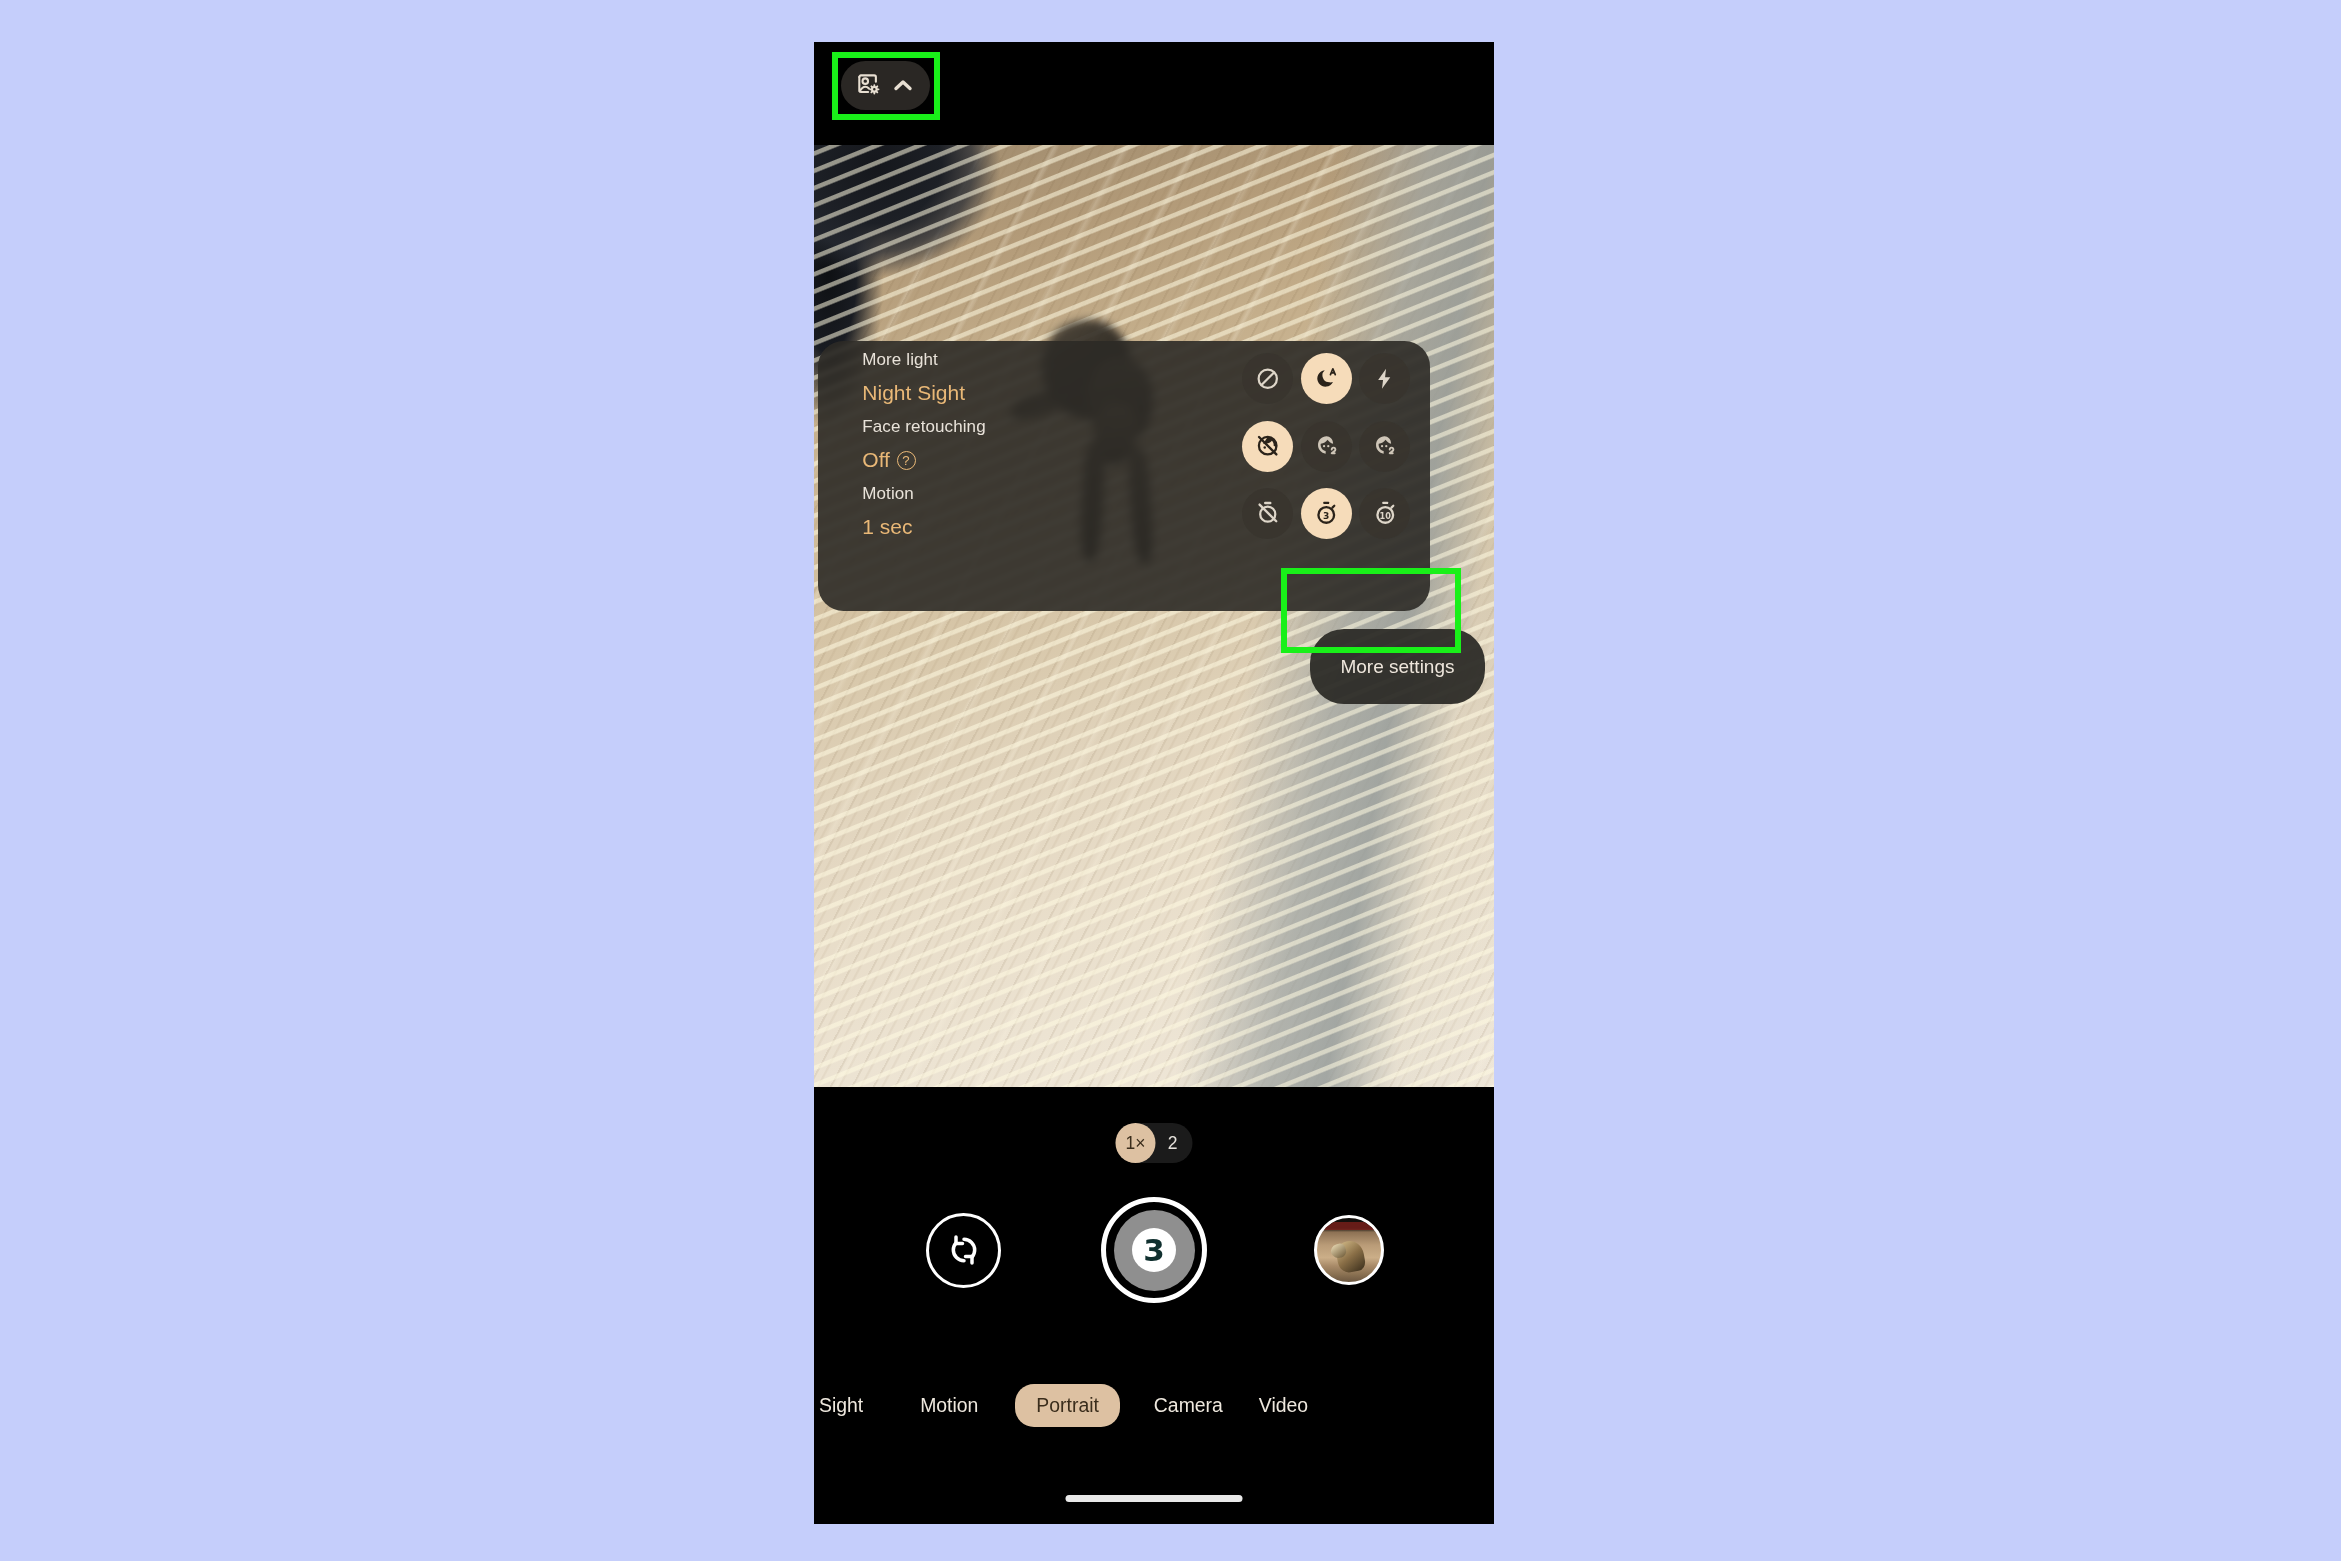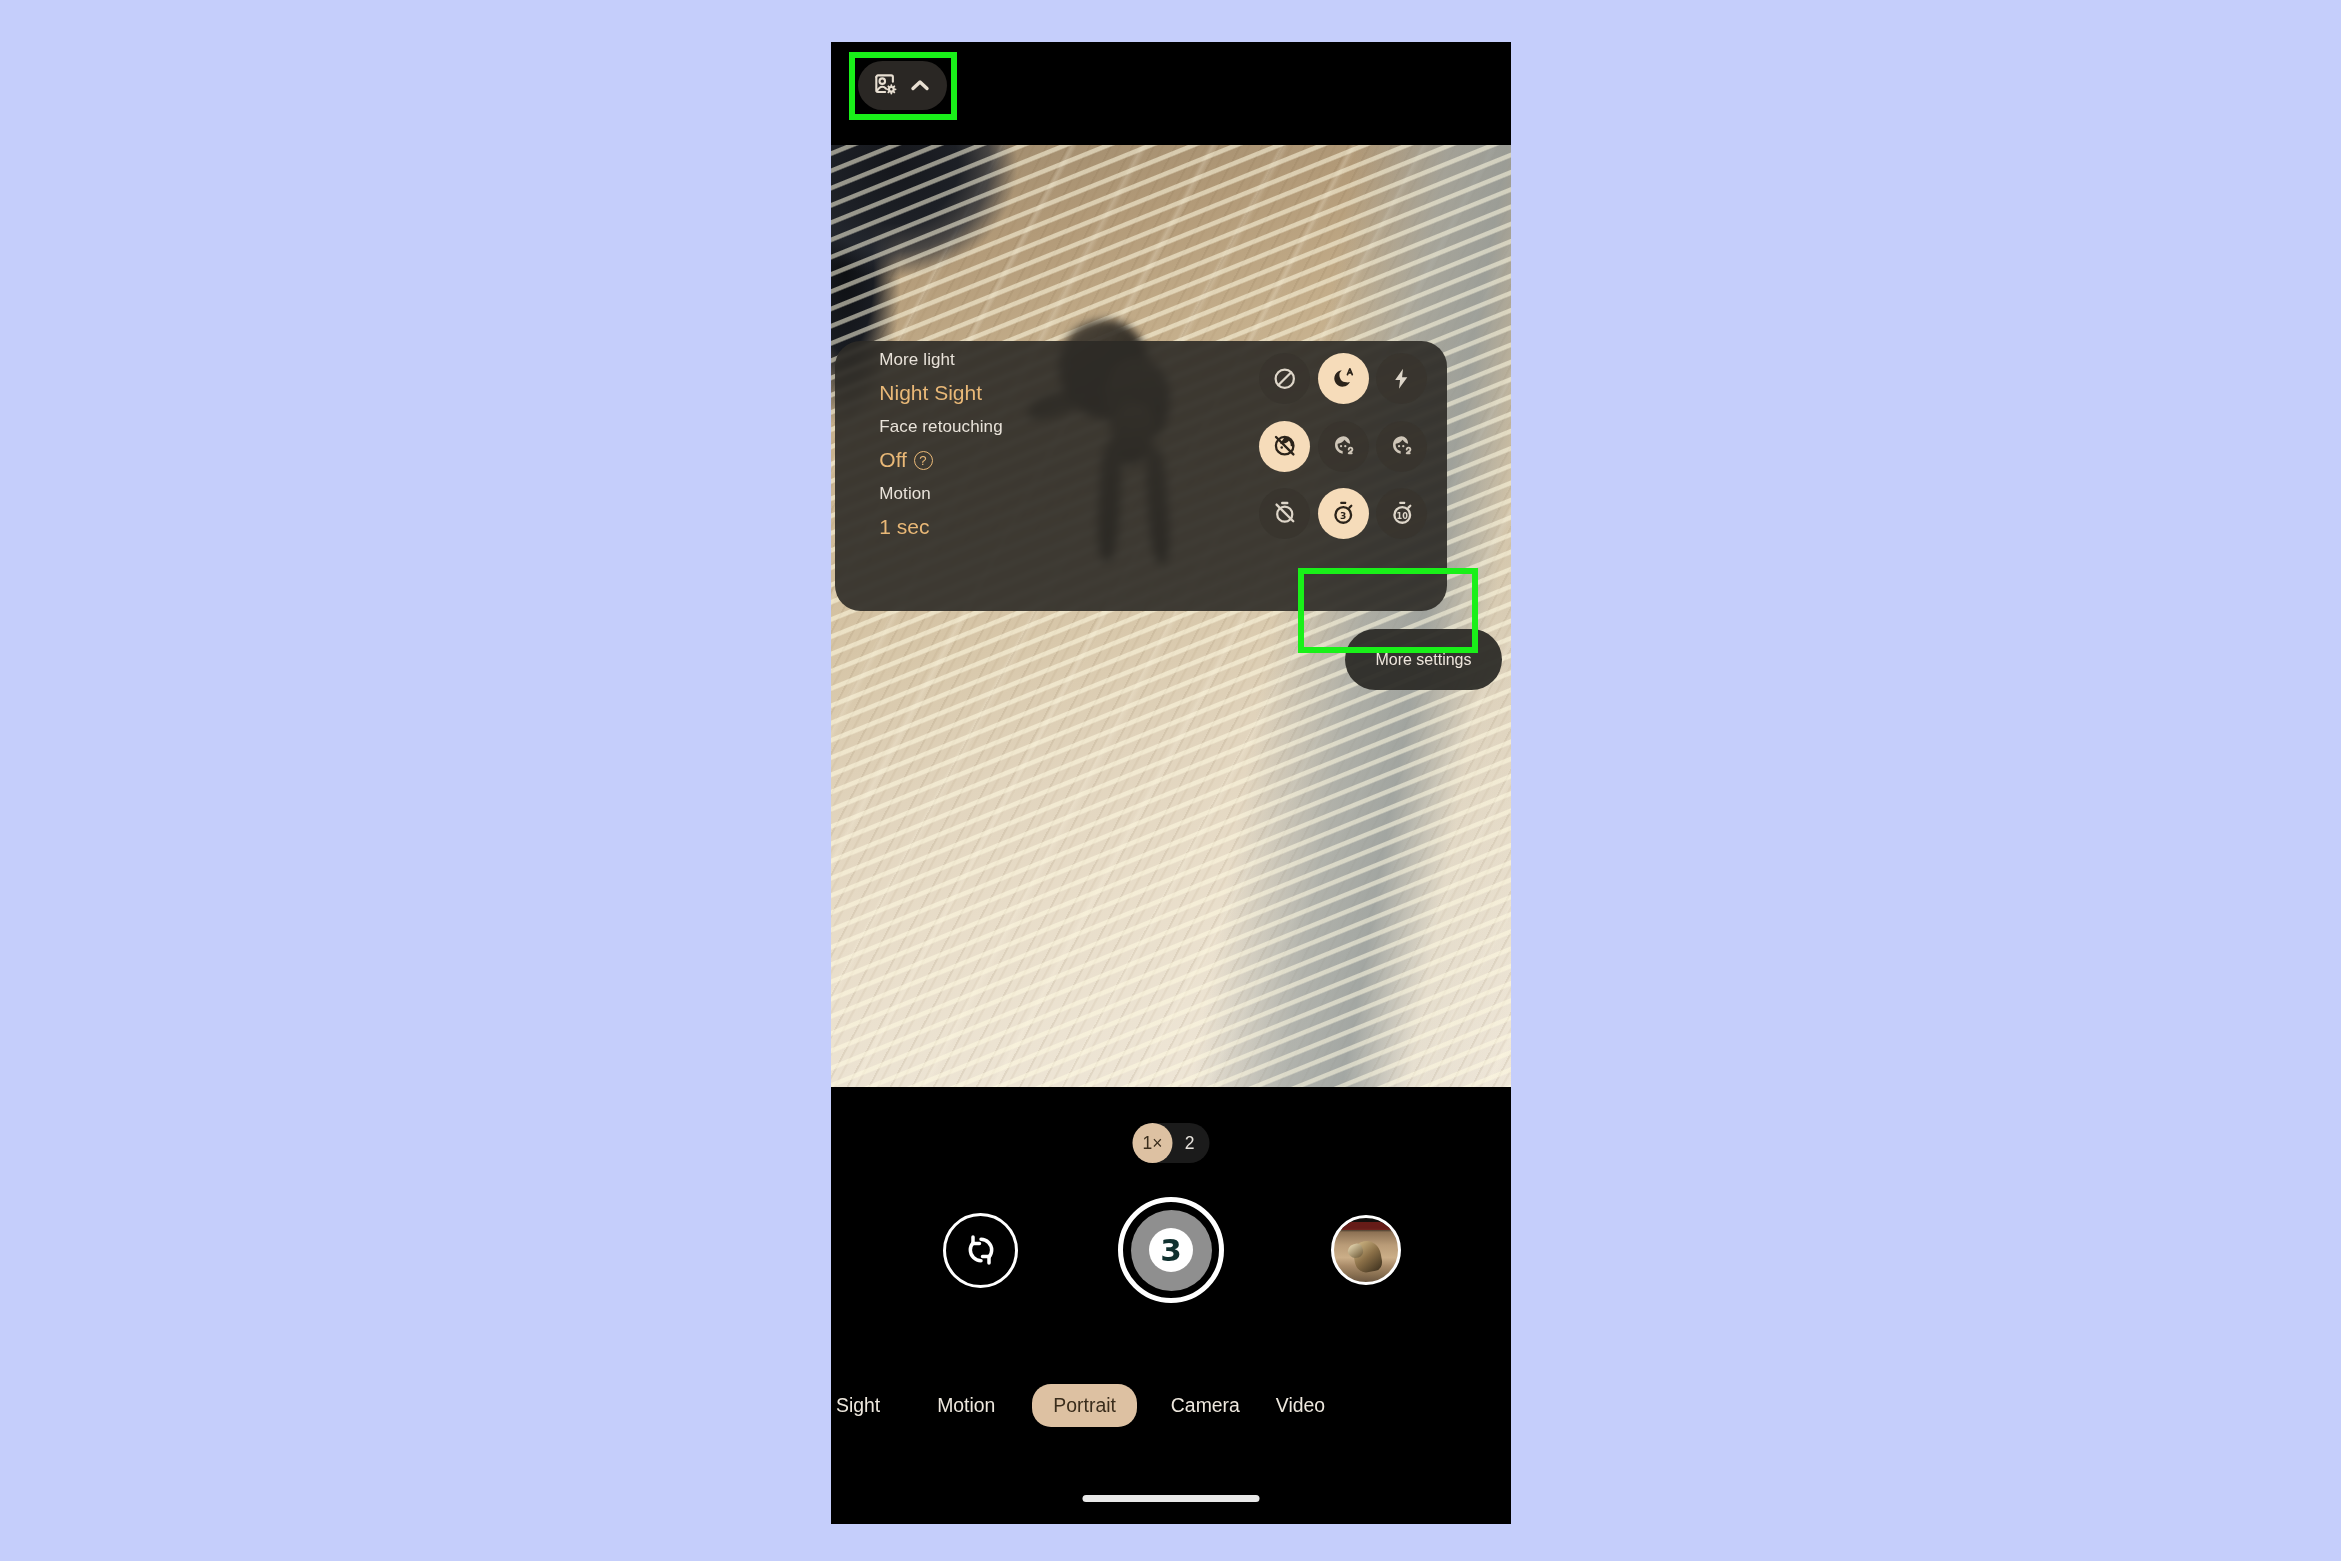--- a/index.html
+++ b/index.html
@@ -13,21 +13,21 @@
   #stage {
     position: relative;
     width: 2342px;
     height: 1561px;
     background: #c5cefb;
   }
 
   
   #phone {
     position: absolute;
-    left: 831px;
+    left: 814px;
     top: 42px;
     width: 680px;
     height: 1482px;
     background: #6d28d9;
     overflow: hidden;
   }
 
   
   #topbar {
     position: absolute;
@@ -246,28 +246,28 @@
   }
   .opt.sel { background: #f6dcba; }
   .opt svg { display: block; }
 
   
   #more-settings {
     position: absolute;
     right: 9.5px;
     top: 484px;
     height: 59px;
-    padding: 1px 30px;
+    padding: 8px 30px;
     background: rgba(44,42,38,0.94);
     border-radius: 34px;
     display: flex;
     align-items: center;
     justify-content: center;
     color: #eee6dc;
-    font-size: 16px;
+    font-size: 19px;
     z-index: 20;
   }
 
   
   #bottom {
     position: absolute;
     left: 0;
     top: 1045px;
     width: 680px;
     height: 438px;

